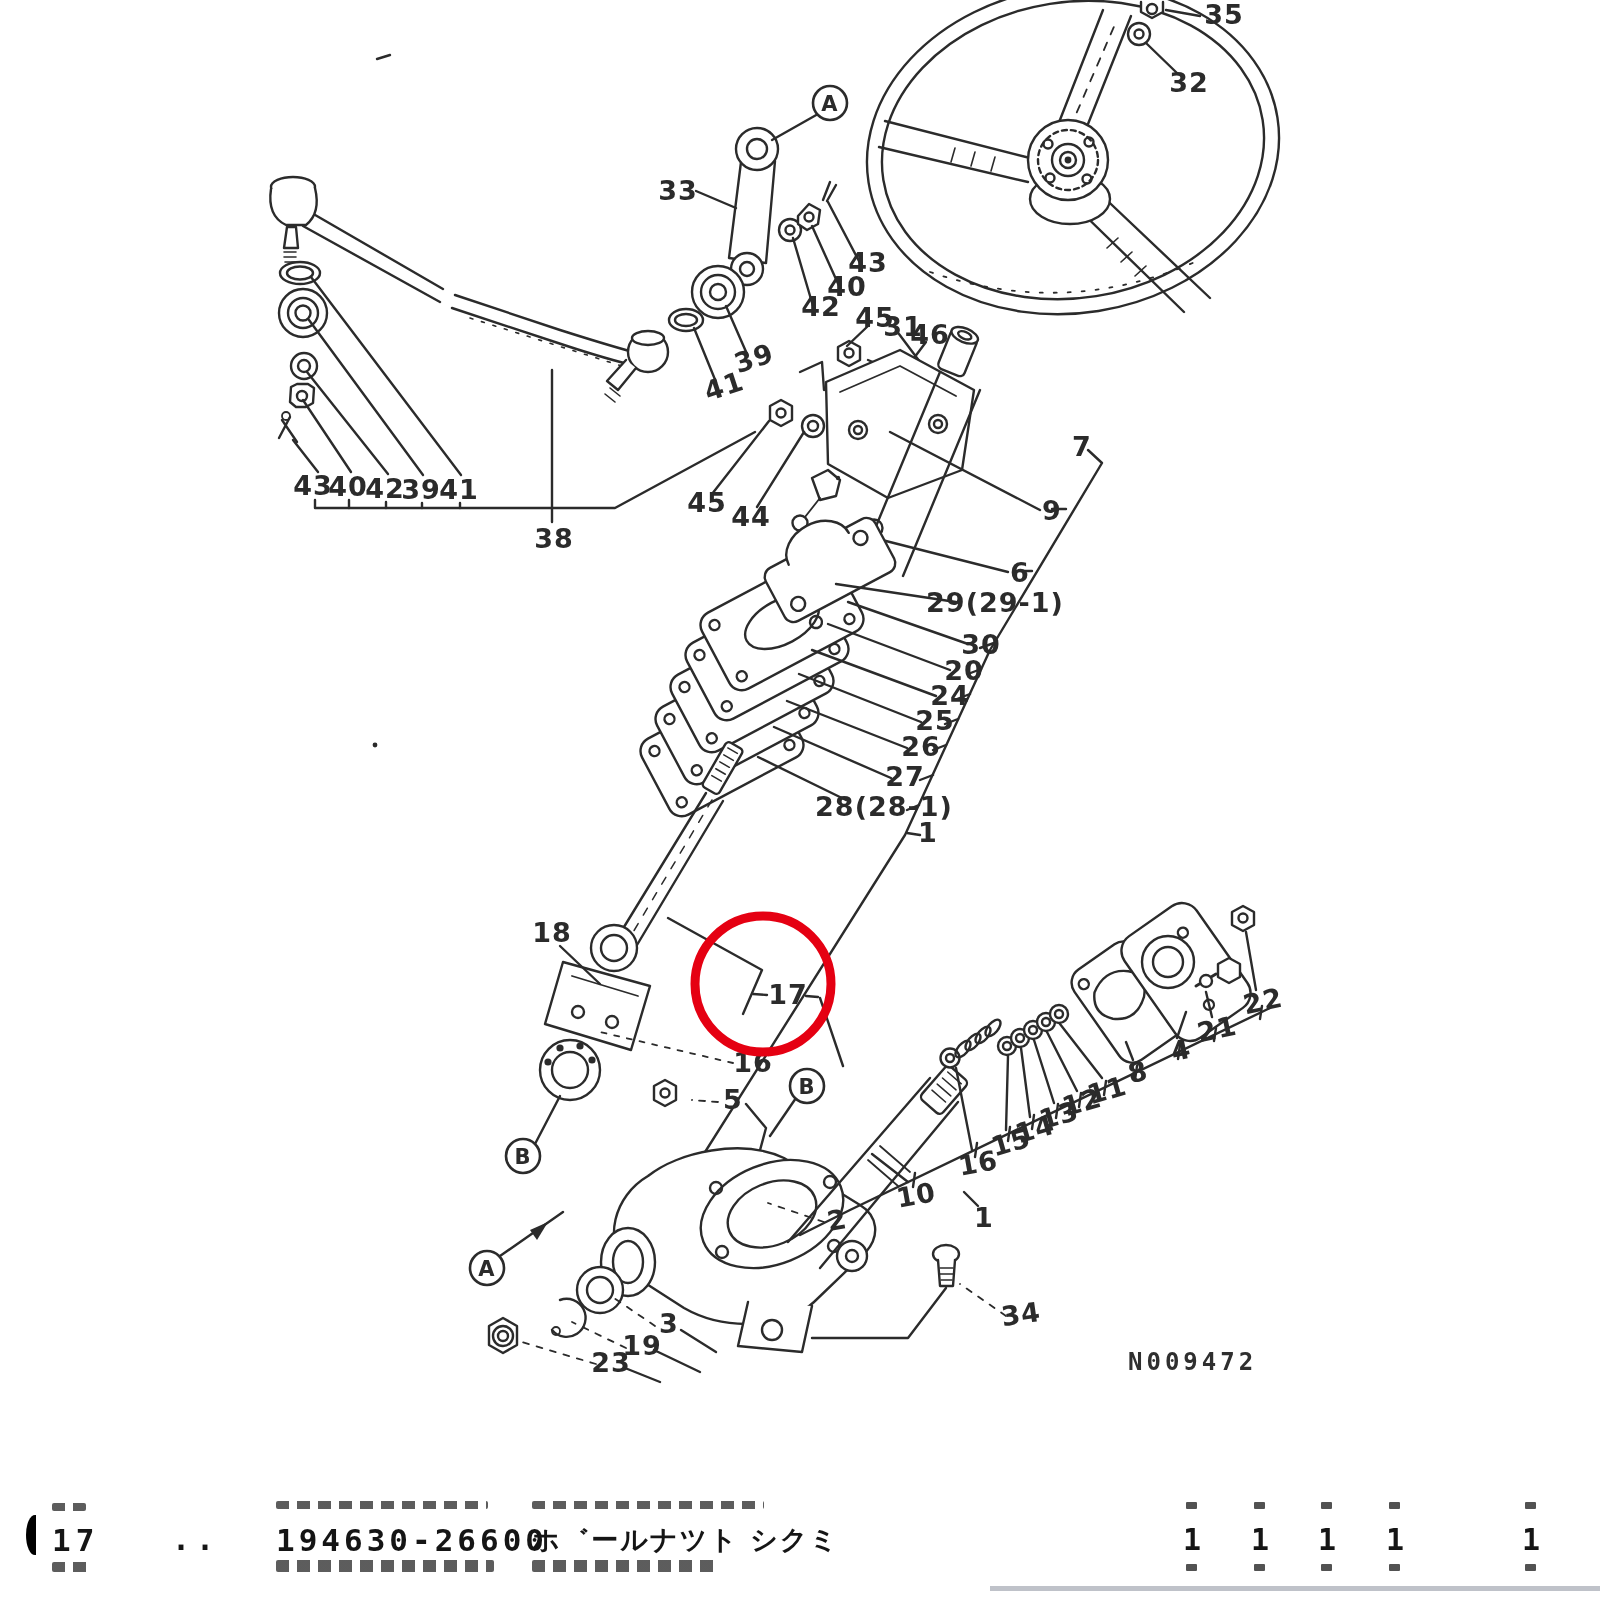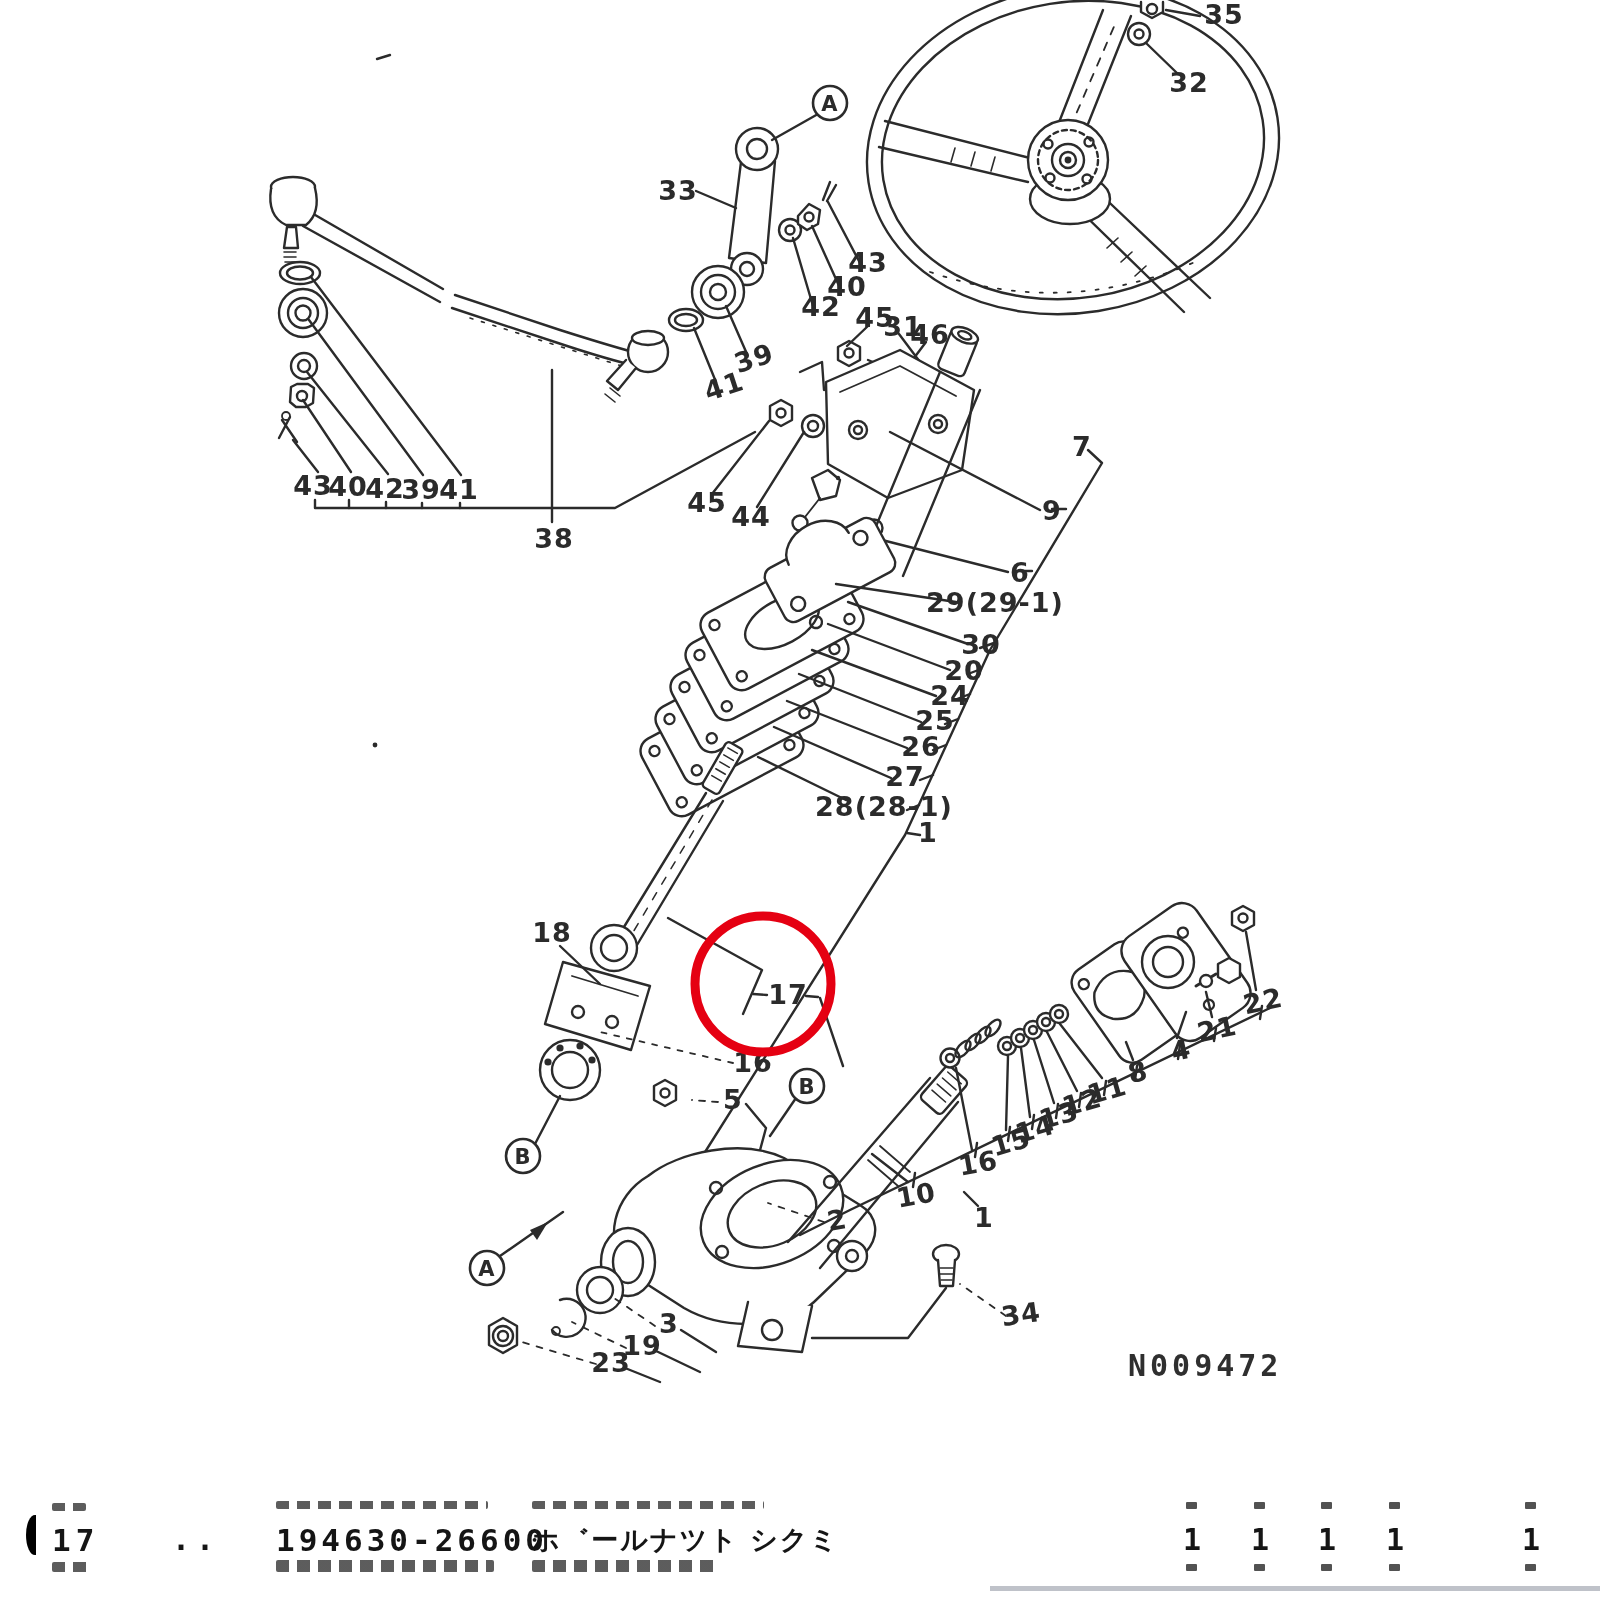--- a/index.html
+++ b/index.html
@@ -19,21 +19,21 @@
   .pno{left:276px;font-size:31px;letter-spacing:4px;font-weight:600;}
   .desc{left:532px;font-size:27px;letter-spacing:2px;font-weight:600;font-family:"DejaVu Sans",sans-serif;}
   .qty{position:absolute;top:0;font-size:30px;font-weight:600;}
   .frag{position:absolute;background:repeating-linear-gradient(90deg,#343434 0 13px,transparent 13px 21px);
         height:8px;opacity:.8;border-radius:2px;}
   .fragdot{position:absolute;width:11px;height:7px;background:#343434;opacity:.85;border-radius:1px;}
   .lparen{position:absolute;left:26px;top:1515px;width:18px;height:40px;background:#000;
           border-radius:50%;clip-path:inset(0 45% 0 0);}
   .grayline{position:absolute;left:990px;top:1586px;width:610px;height:5px;background:#bfc2c9;}
   .drawno{position:absolute;left:1128px;top:1348px;font-family:"DejaVu Sans Mono","Liberation Mono",monospace;
-          font-size:30px;letter-spacing:4px;color:#2f2f2f;font-weight:600;}
+          font-size:24px;letter-spacing:4px;color:#2f2f2f;font-weight:600;}
 </style>
 </head>
 <body>
 
 <div id="stage">
 
 <svg width="1600" height="1600" viewBox="0 0 1600 1600">
   <g stroke="#2b2b2b" stroke-width="2.4" fill="none" stroke-linecap="round" stroke-linejoin="round">
 
     <g>

